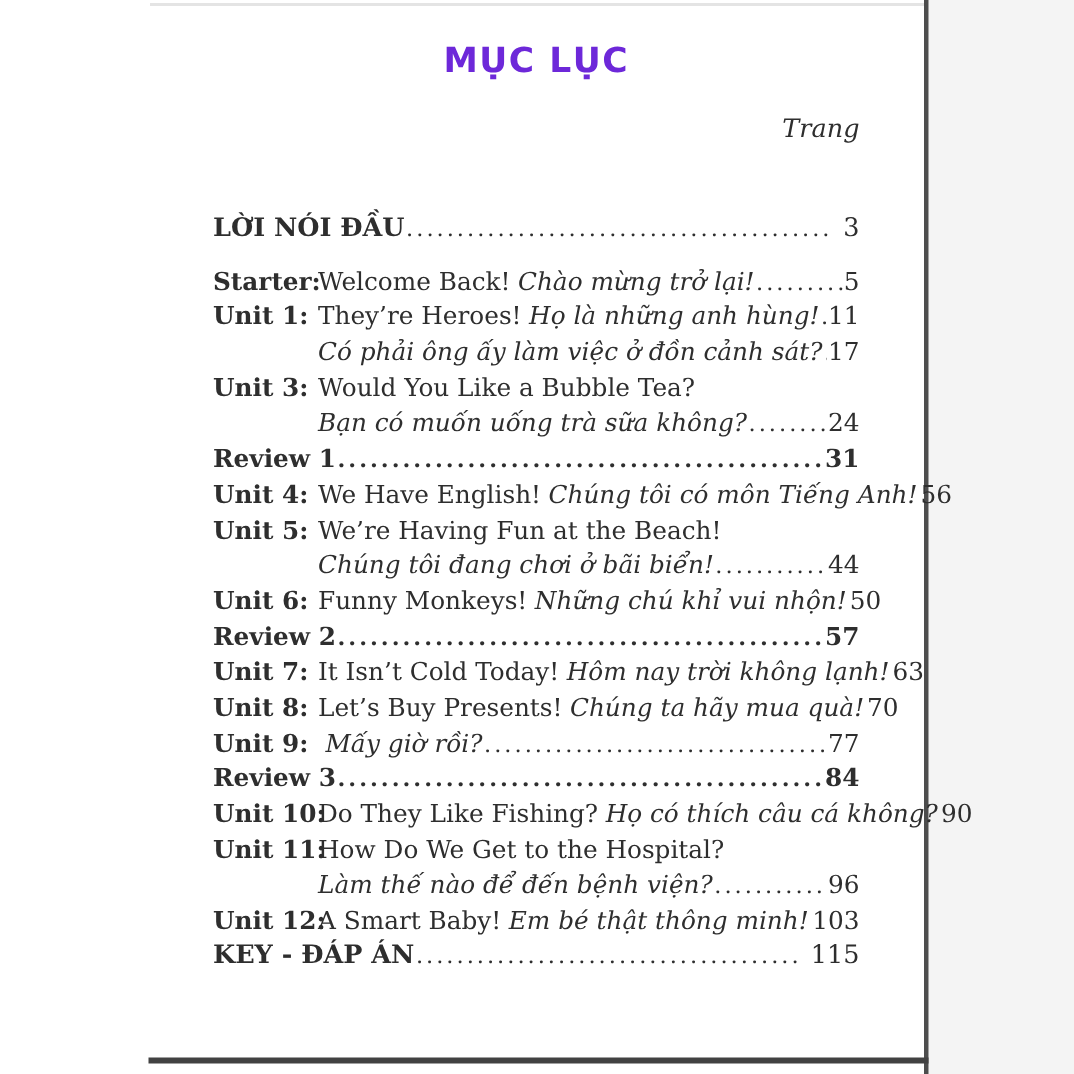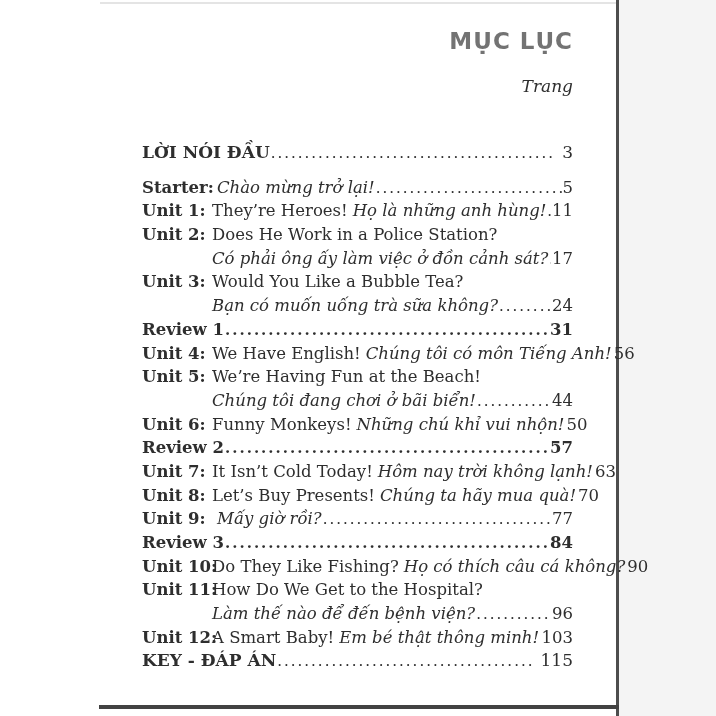--- a/index.html
+++ b/index.html
@@ -30,24 +30,24 @@
   }
 
   
   .content {
     position: absolute; left: 142px; top: 0; width: 431px;
     color: #2e2e2e;
   }
   .doc-title {
     margin: 0; padding: 0;
     position: absolute; left: 0; top: 28px; width: 431px;
-    text-align: right;
+    text-align: center;
     font-family: "DejaVu Sans", sans-serif;
     font-weight: 700; font-size: 23px; letter-spacing: 1px;
-    color: #737373;
+    color: #6d28d9;
   }
   .trang {
     position: absolute; right: 0; top: 76px;
     font-style: italic; font-size: 17px;
   }
 
   .entries { position: absolute; left: 0; top: 103px; width: 431px; }
 
   .row {
     display: flex; align-items: baseline;
@@ -91,36 +91,32 @@
     <div class="trang">Trang</div>
     <div class="entries" id="entries">
         <div class="row front">
     <span class="label">LỜI NÓI ĐẦU</span>
 
     <span class="dots"></span>
     <span class="page">3</span>
   </div>
         <div class="row unit">
     <span class="label">Starter:</span>
+    <span class="en">Welcome Back!</span>
     <span class="vi">Chào mừng trở lại!</span>
     <span class="dots"></span>
     <span class="page">5</span>
   </div>
         <div class="row unit">
     <span class="label">Unit 1:</span>
     <span class="en">They’re Heroes!</span>
     <span class="vi">Họ là những anh hùng!</span>
     <span class="dots"></span>
     <span class="page">11</span>
   </div>
-        <div class="row unit-nopage hidden-dots">
-    <span class="label">Unit 2:</span>
-    <span class="en">Does He Work in a Police Station?</span>
-
-  </div>
         <div class="row cont">
     <span class="label"></span>
 
     <span class="vi">Có phải ông ấy làm việc ở đồn cảnh sát?</span>
     <span class="dots"></span>
     <span class="page">17</span>
   </div>
         <div class="row unit-nopage hidden-dots">
     <span class="label">Unit 3:</span>
     <span class="en">Would You Like a Bubble Tea?</span>

